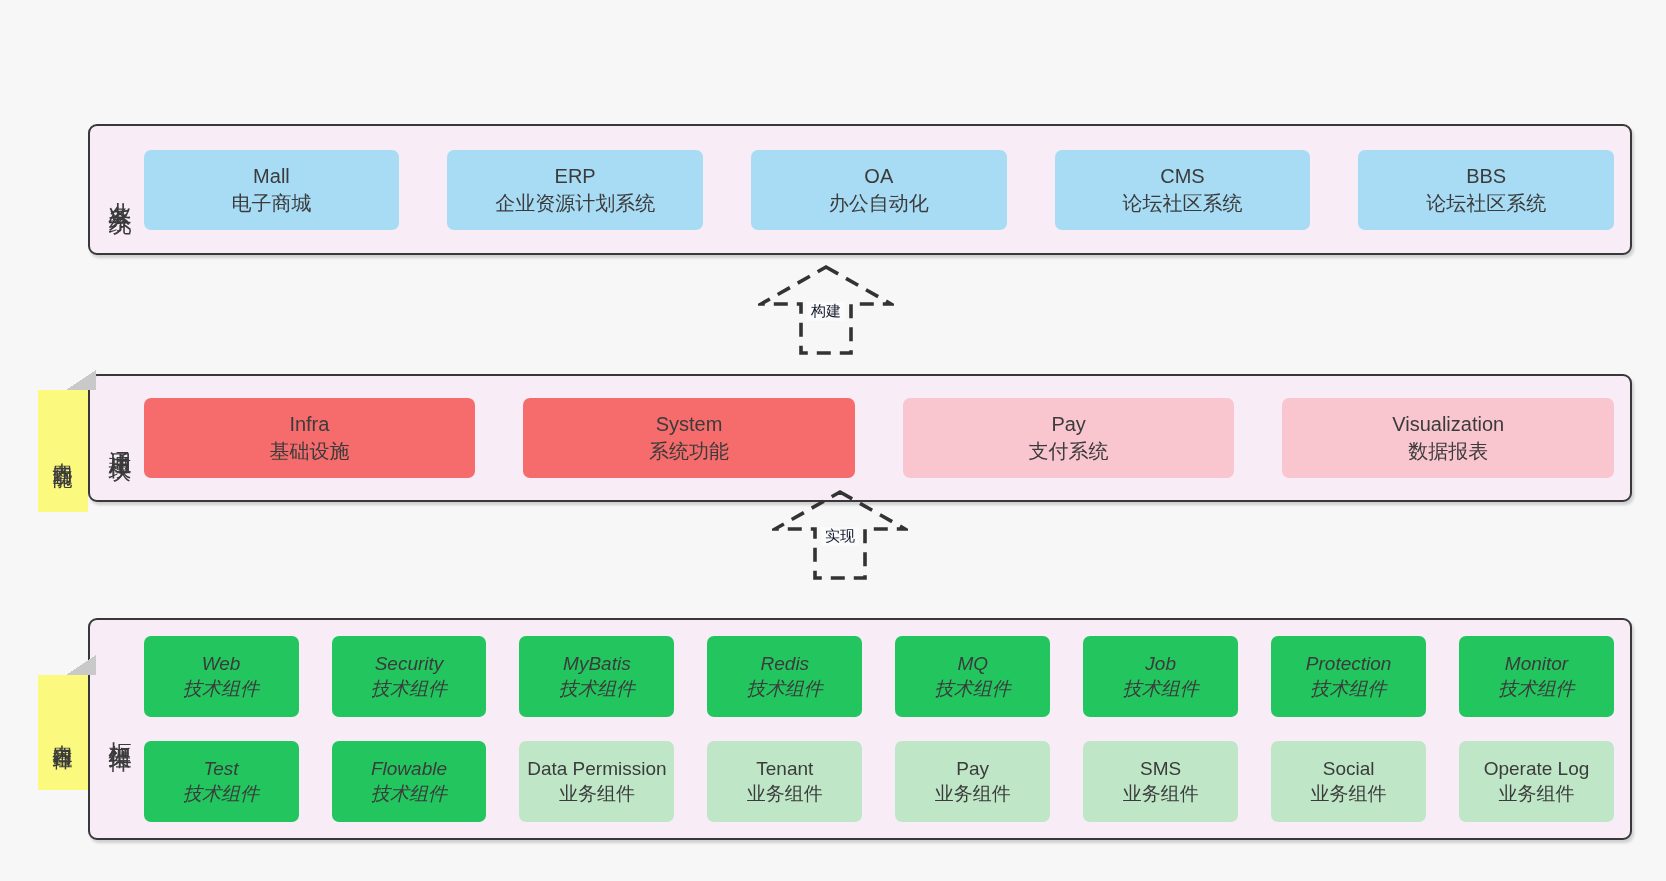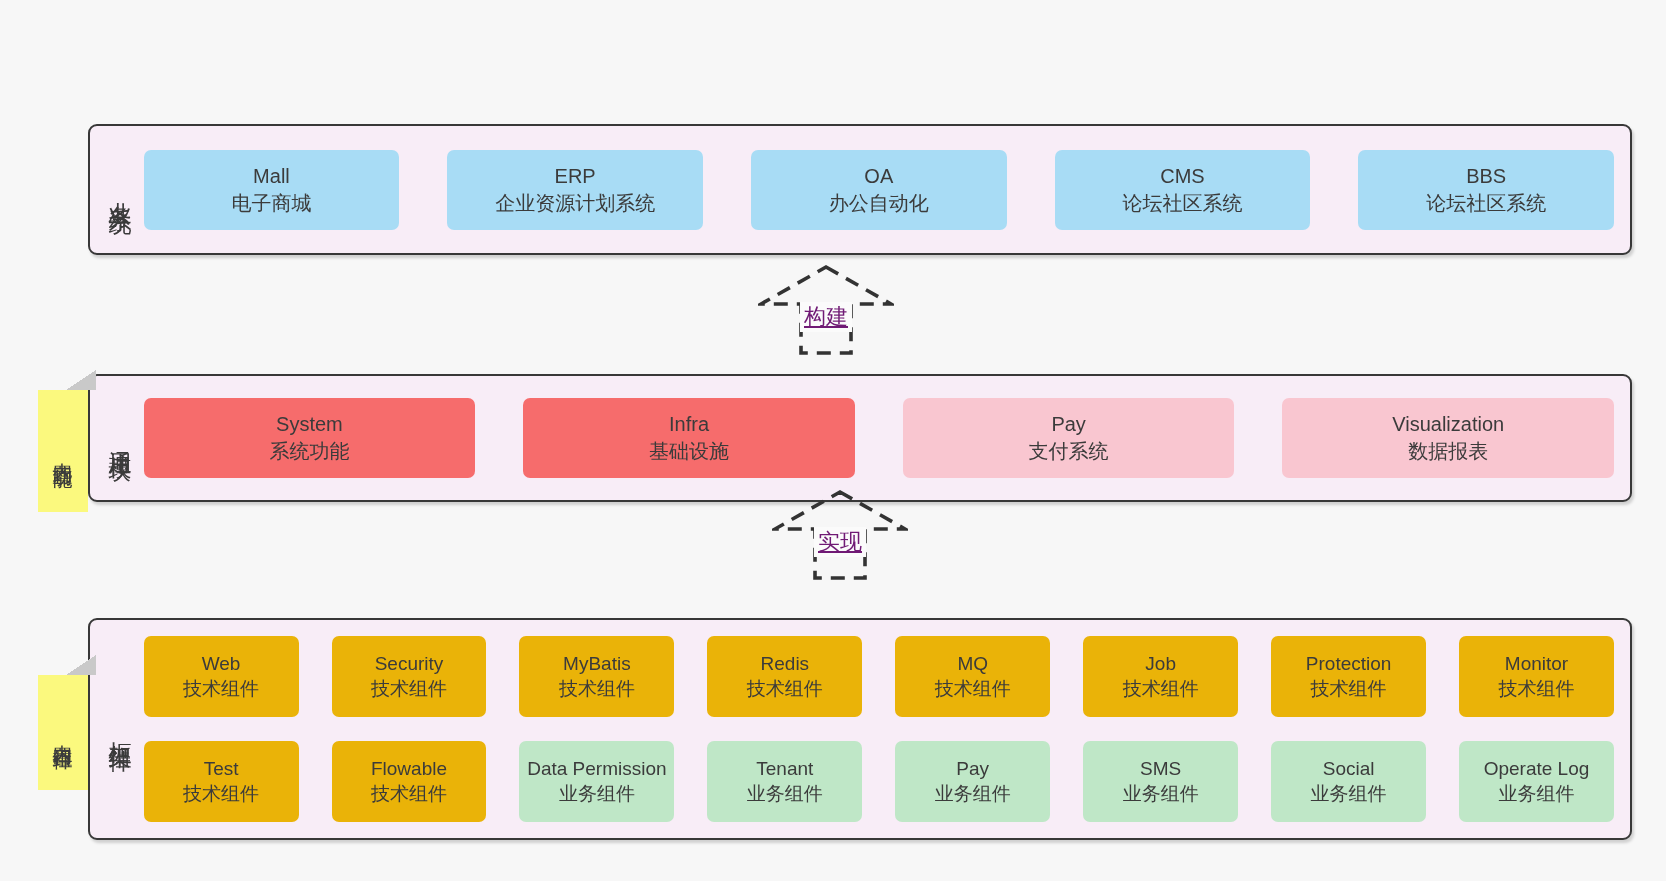--- a/index.html
+++ b/index.html
@@ -42,21 +42,21 @@
     display:flex; flex-direction:column; justify-content:center; align-items:center;
     text-align:center; font-size:20px; line-height:1.35; color:#3b3b3b;
     padding:2px 4px; box-sizing:border-box;
   }
   #layer-business .box, #layer-modules .box { height:80px; }
   #layer-components .box { height:81px; font-size:19px; line-height:1.3; }
 
   .box.blue       { background:#a8dcf5; }
   .box.red        { background:#f66c6c; }
   .box.pink       { background:#f9c6d0; }
-  .box.green      { background:#eab308; }
+  .box.green      { background:#22c55e;font-style:italic; }
   .box.lightgreen { background:#bfe7c7; }
 
   
   .sticky {
     position:absolute; left:38px; width:50px;
     background:#fbf97e;
     display:flex; align-items:center; justify-content:center;
     z-index:2;
   }
   #sticky-features { top:390px; height:122px; }
@@ -75,21 +75,21 @@
   
   .arrow {
     position:absolute; width:136px; height:92px; z-index:1;
   }
   #arrow-build     { left:758px; top:264px; }
   #arrow-implement { left:772px; top:489px; }
   .arrow svg { display:block; width:136px; height:92px; }
   .arrow .alabel {
     position:absolute; left:50%; top:38px; transform:translateX(-50%);
     background:#fbfbfb; padding:0 4px;
-    font-size:22px; color:#701a75; white-space:nowrap;text-decoration:underline;
+    font-size:15px; color:#0f172a; white-space:nowrap;
   }
 </style>
 </head>
 <body>
 
 <div class="stage">
 
   <section class="layer" id="layer-business">
     <div class="vlabel">业务系统</div>
     <div class="rows">
@@ -123,26 +123,26 @@
       <polygon points="68,3 133,40 93,40 93,89 43,89 43,40 3,40" fill="none" stroke="#333333" stroke-width="3.6" stroke-dasharray="14 9" stroke-linejoin="miter"></polygon>
     </svg>
     <span class="alabel">构建</span>
   </div>
 
   <section class="layer" id="layer-modules">
     <div class="vlabel">通用模块</div>
     <div class="rows">
       <div class="boxrow">
         <div class="box red">
+          <span>Infra</span>
+          <span>基础设施</span>
+        </div>
+        <div class="box red">
           <span>System</span>
           <span>系统功能</span>
-        </div>
-        <div class="box red">
-          <span>Infra</span>
-          <span>基础设施</span>
         </div>
         <div class="box pink">
           <span>Pay</span>
           <span>支付系统</span>
         </div>
         <div class="box pink">
           <span>Visualization</span>
           <span>数据报表</span>
         </div>
       </div>

